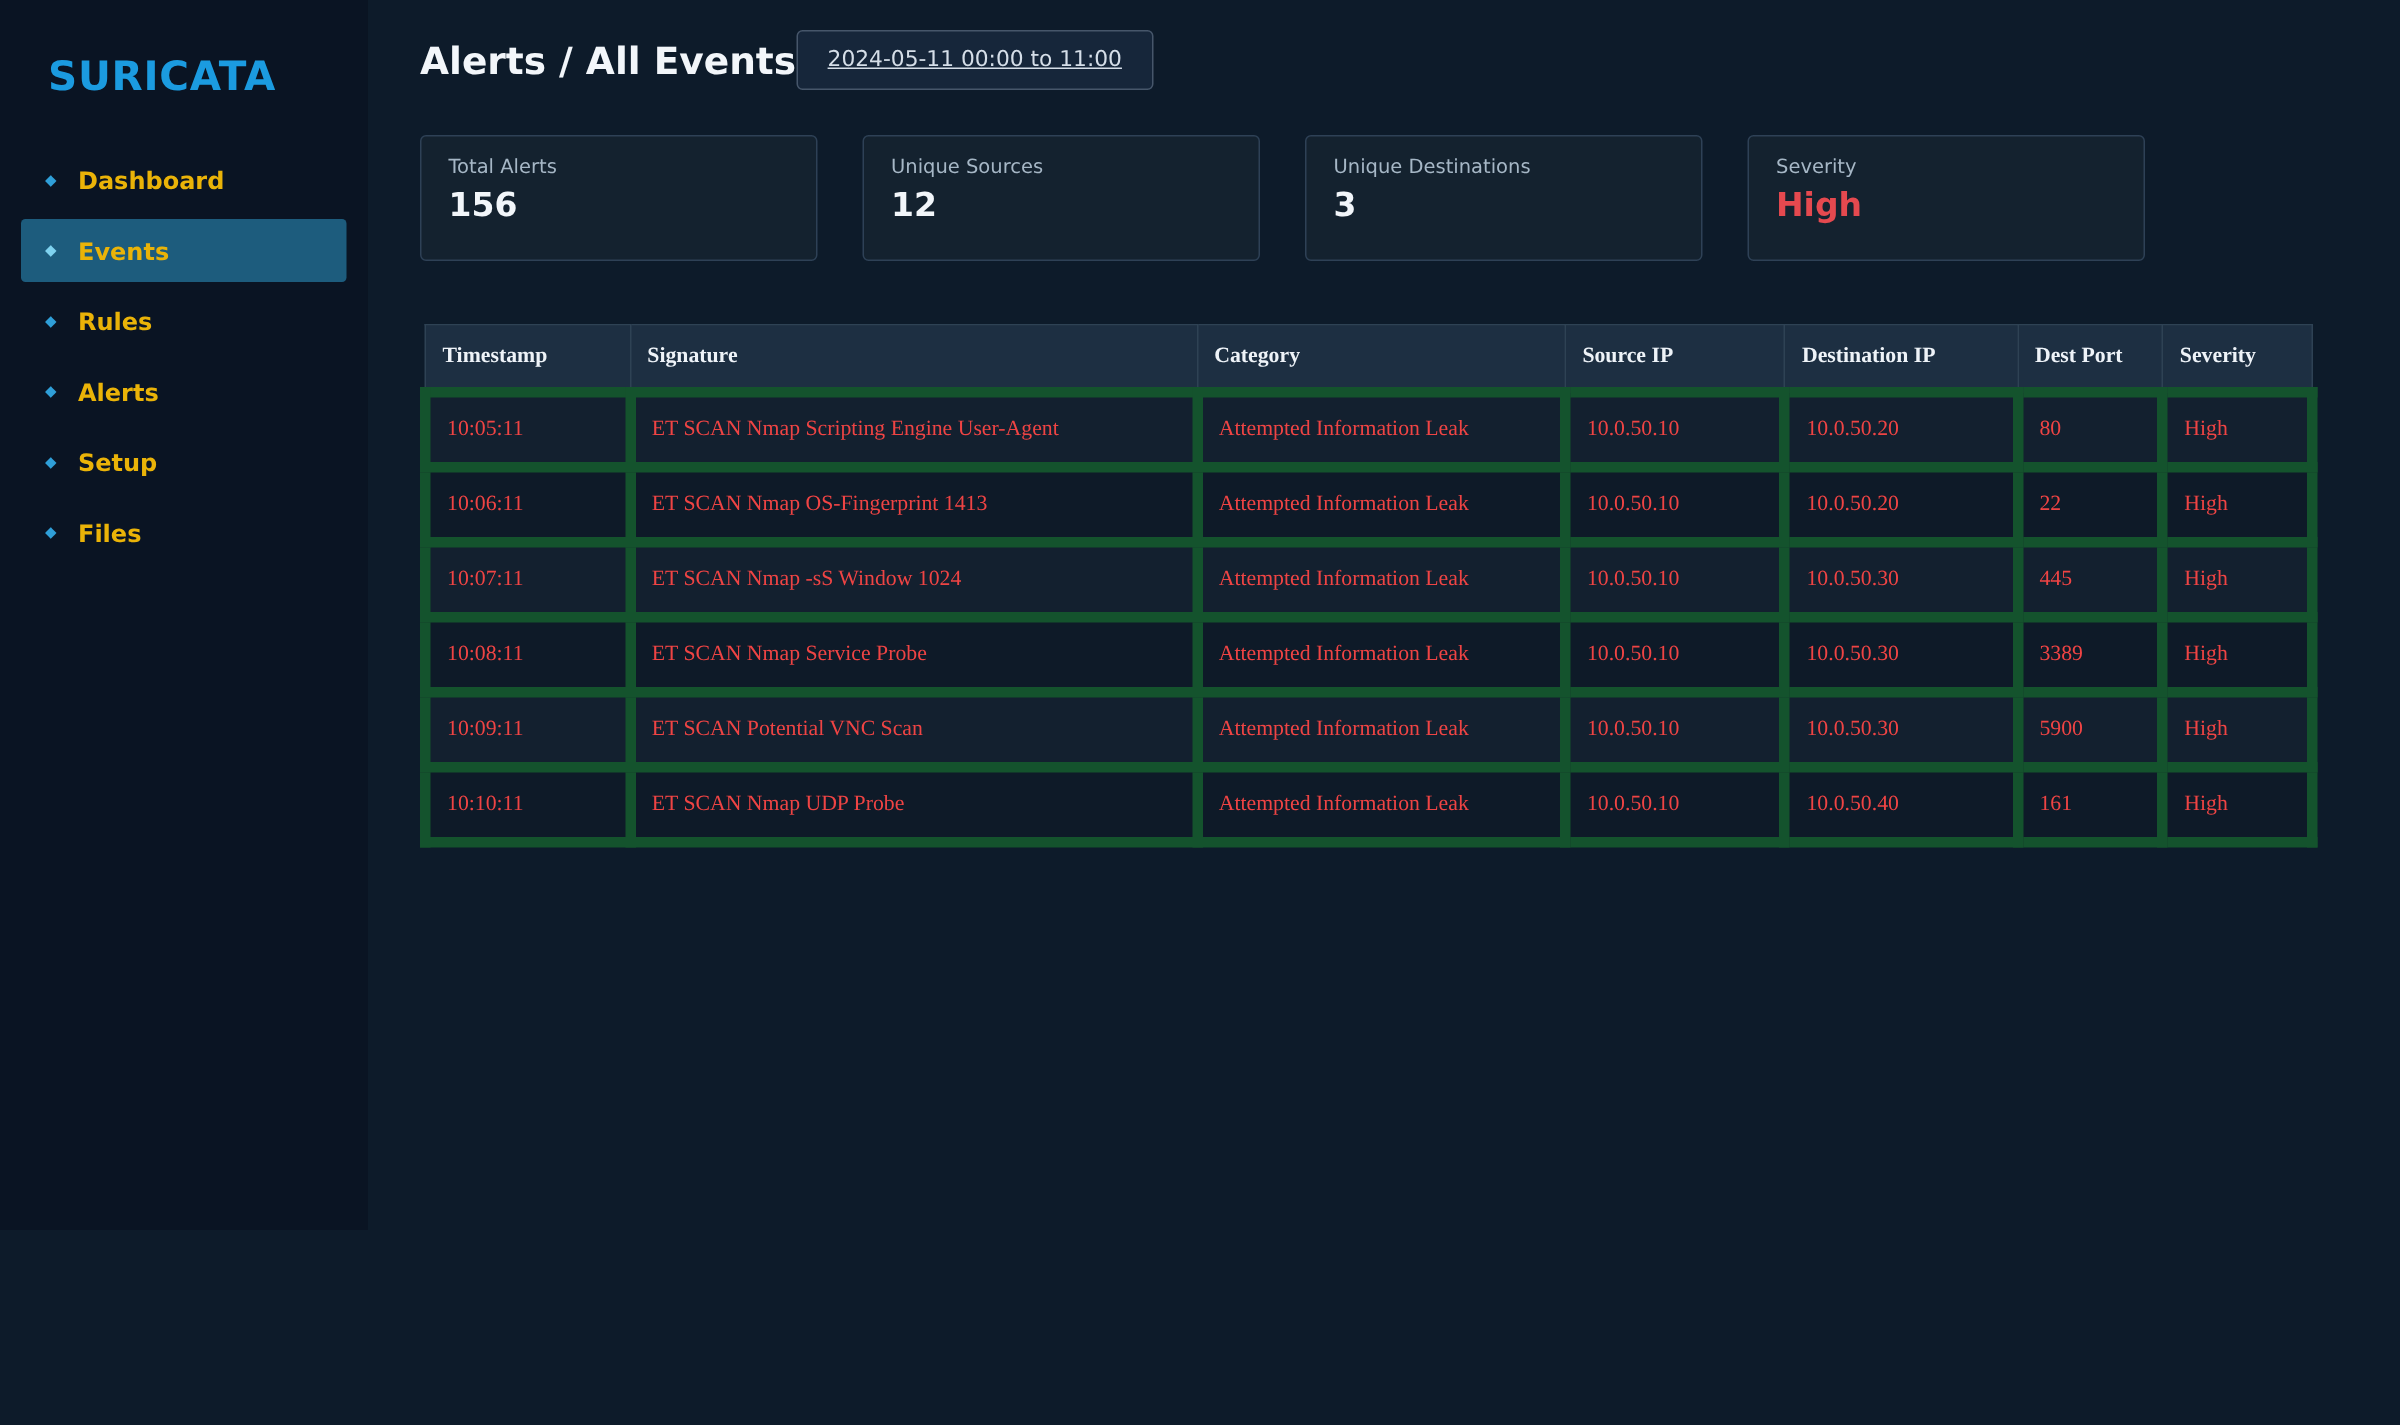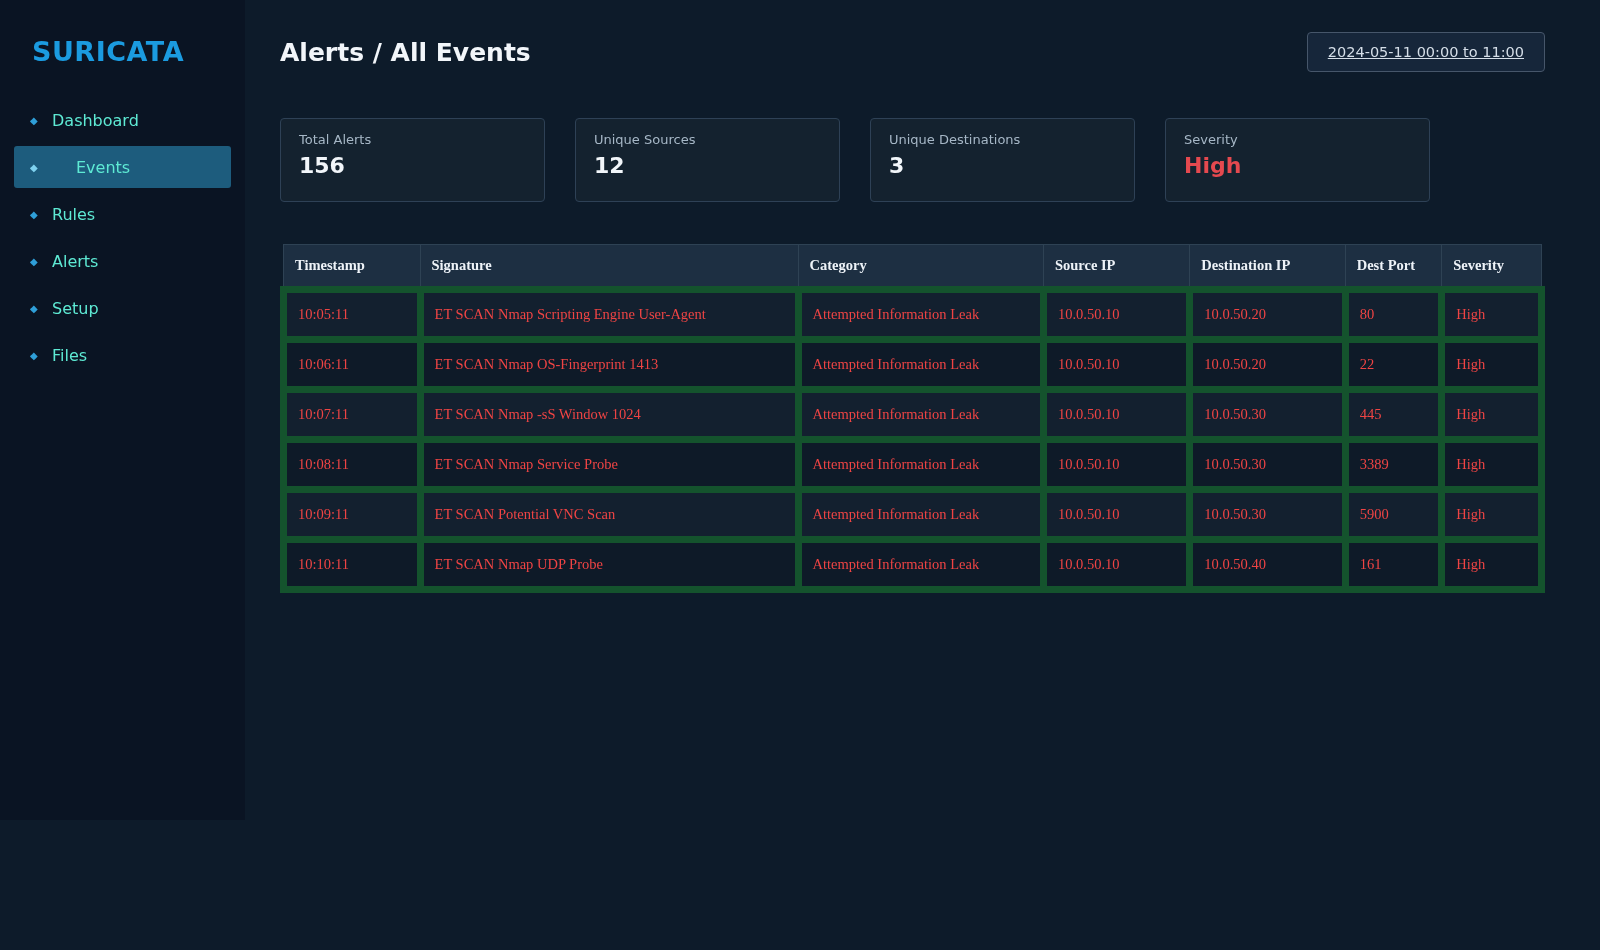--- a/index.html
+++ b/index.html
@@ -20,65 +20,64 @@
   .logo {
     padding: 36px 32px 32px 32px;
     font-size: 27px; font-weight: bold;
     color: #1b9be0; letter-spacing: 0.5px;
   }
   .nav { list-style: none; }
   .nav-item {
     display: flex; align-items: center;
     height: 42px; margin: 0 0 5px 0;
     padding-left: 30px;
-    font-size: 16px; font-weight: 400;
-    color: #5eead4; cursor: pointer;
+    font-size: 16px; font-weight: 700;
+    color: #eab308; cursor: pointer;
   }
   .nav-item .diamond-icon {
     width: 22px; display: inline-block;
     font-size: 10px; color: #2f9fd8;
   }
   .nav-item .diamond-icon::before { content: "◆"; }
   .nav-item.active {
     background: #1d5c7d;
     margin-left: 14px; margin-right: 14px;
     padding-left: 16px;
     border-radius: 3px;
-    gap: 24px;
   }
   .nav-item.active .diamond-icon { color: #7fd2ef; }
 
   
   .main {
     margin-left: 245px;
     padding: 0 55px 0 35px;
   }
   .page-header {
-    display: flex; justify-content: space-between; align-items: center;
-    padding-top: 32px;
+    display: flex; align-items: center;
+    padding-top: 20px;
   }
   .page-title {
     font-size: 25px; font-weight: bold; color: #f2f6fa;
   }
   .date-range-btn {
     background: #16263a;
     border: 1px solid #46566a;
     border-radius: 4px;
     color: #d5dee8;
     font-size: 14.5px;
     font-family: inherit;
     padding: 11px 20px;
     cursor: pointer;
     text-decoration: underline;
   }
 
   
   .cards {
     display: flex; gap: 30px;
-    margin-top: 46px;
+    margin-top: 30px;
   }
   .card {
     width: 265px; height: 84px;
     background: #14222f;
     border: 1px solid #2e4156;
     border-radius: 4px;
     padding: 13px 18px;
   }
   .card-label { font-size: 13px; color: #a6b7c6; margin-bottom: 6px; }
   .card-value { font-size: 22px; font-weight: bold; color: #f2f6fa; }

